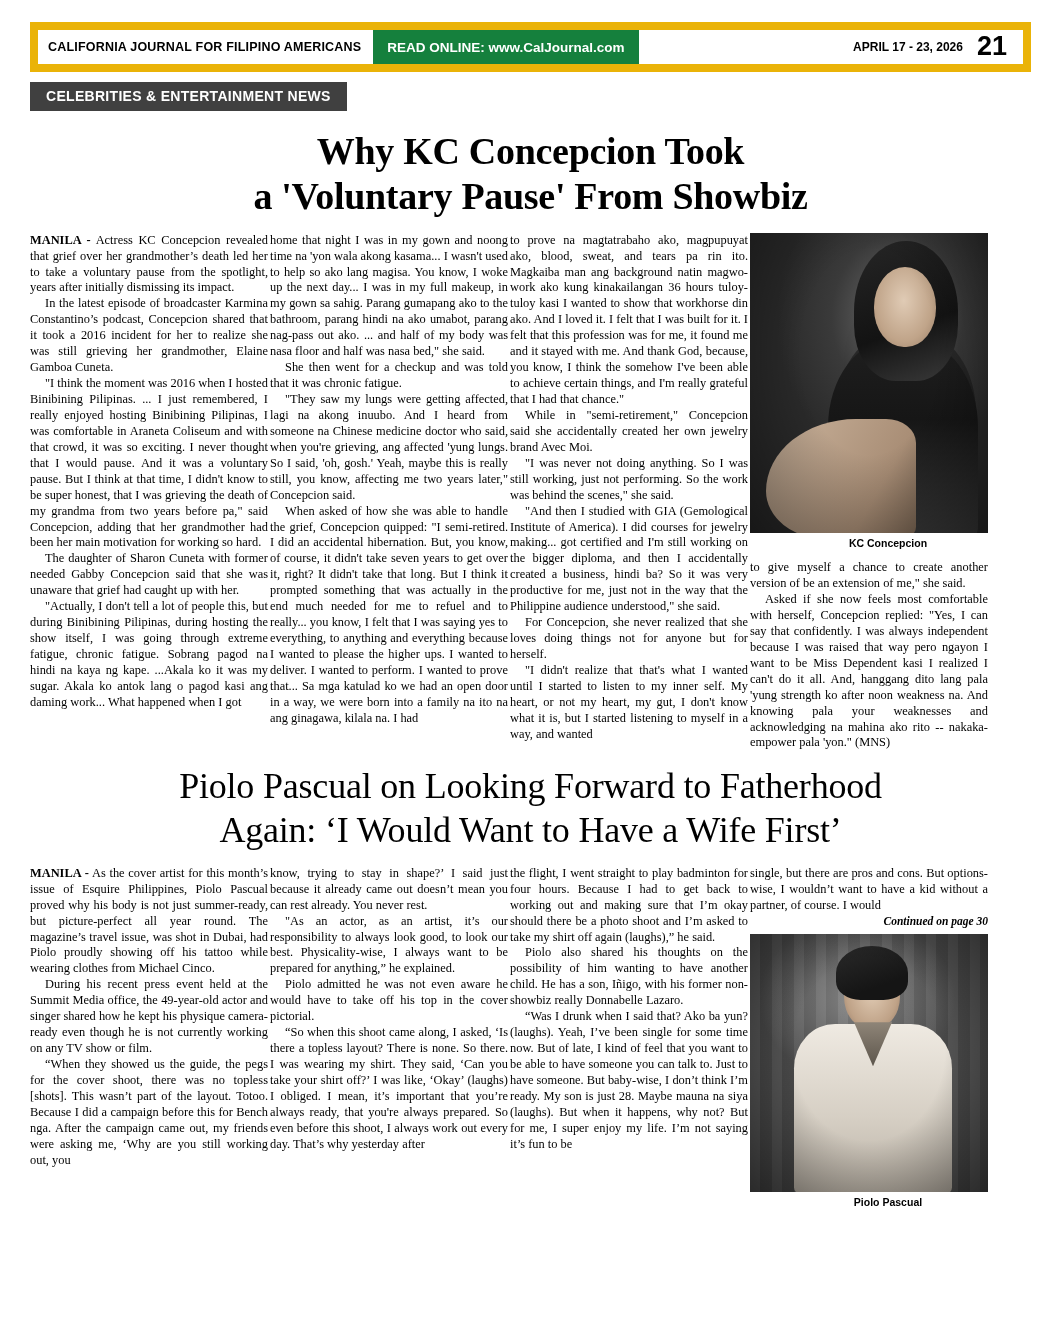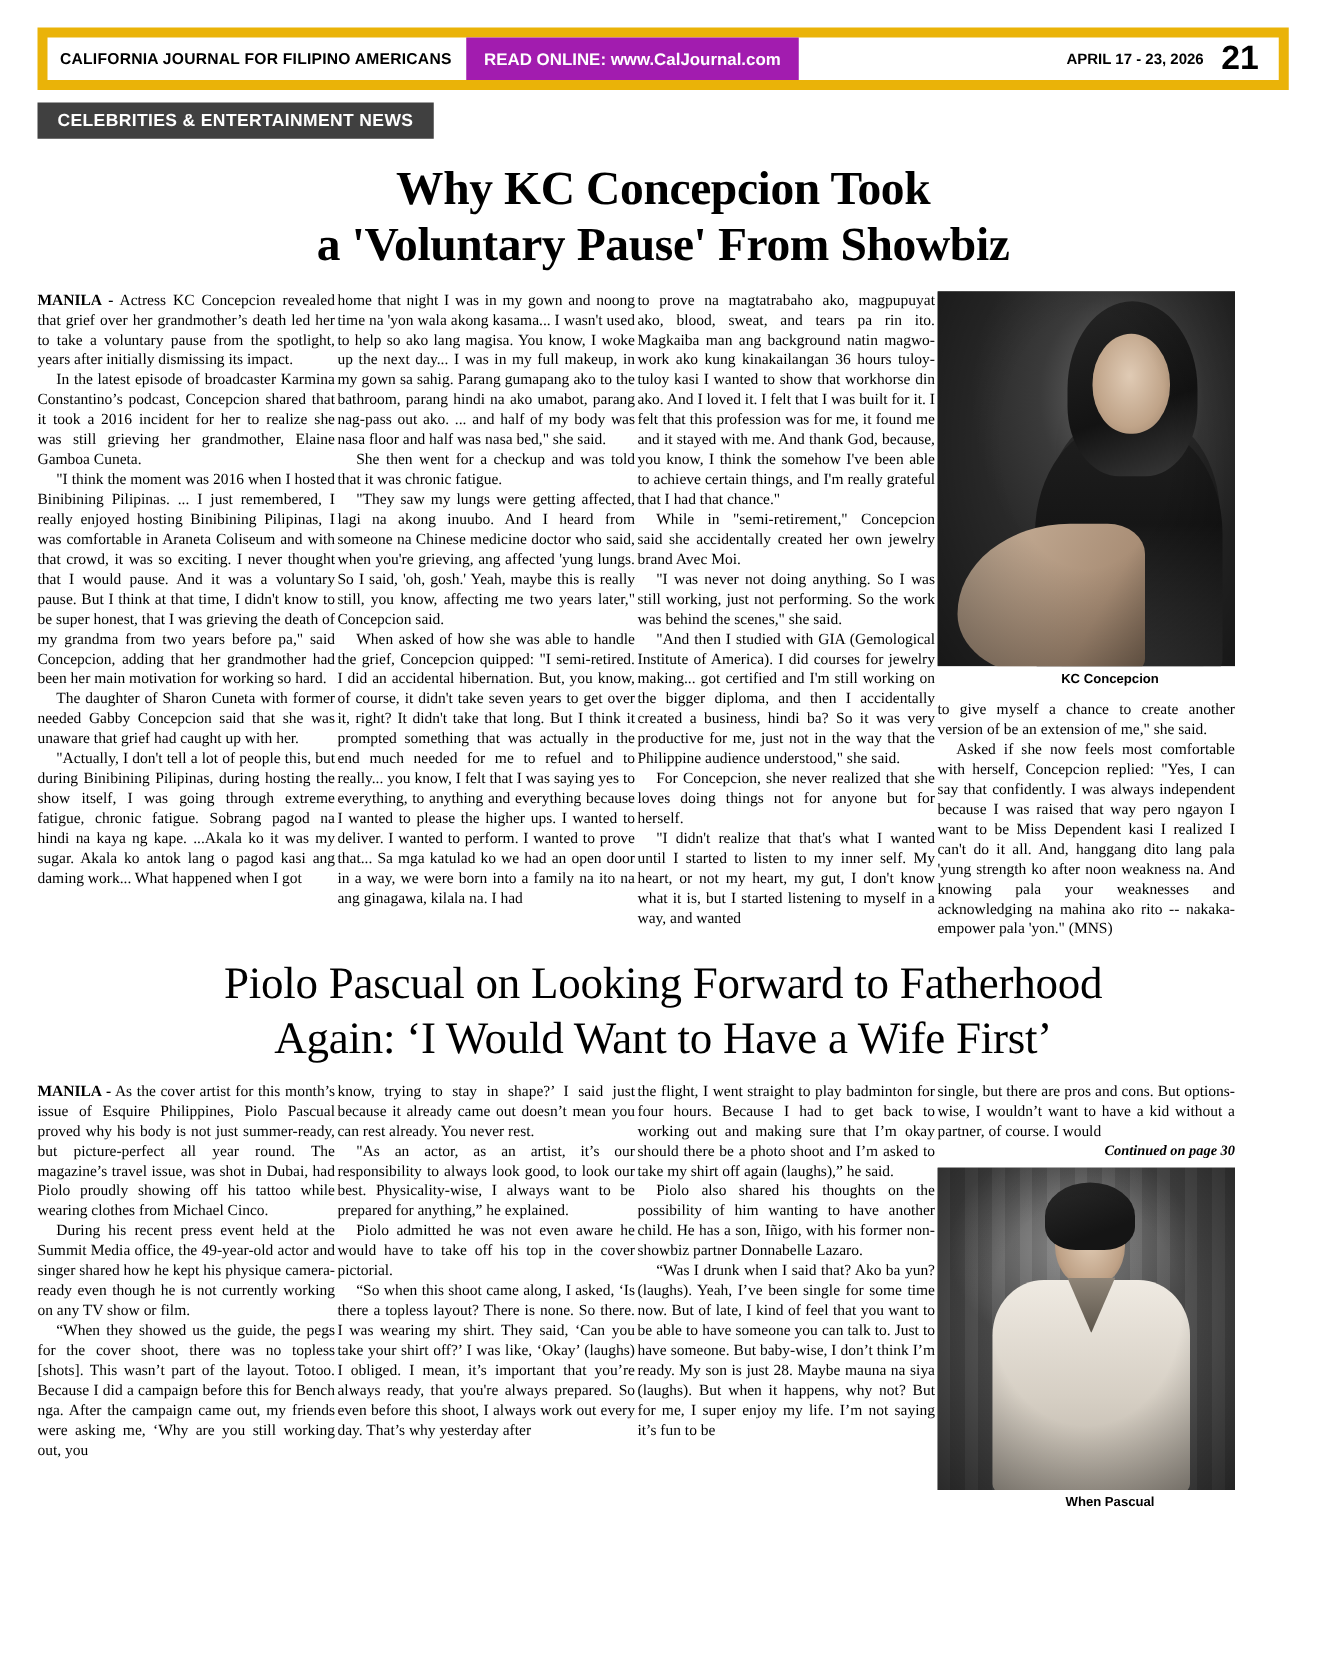--- a/index.html
+++ b/index.html
@@ -36,21 +36,21 @@
     display: flex;
     align-items: center;
     padding-left: 10px;
     font-family: "Liberation Sans", sans-serif;
     font-weight: bold;
     font-size: 12.5px;
     letter-spacing: 0.2px;
     white-space: nowrap;
   }
   .masthead-mid {
-    background: #a21caf;
+    background: #15803d;
     color: #fff;
     display: flex;
     align-items: center;
     padding: 0 14px;
     font-family: "Liberation Sans", sans-serif;
     font-weight: bold;
     font-size: 13.5px;
     white-space: nowrap;
     margin-left: 12px;
   }
@@ -361,36 +361,36 @@
 
       <div class="col">
         <p class="first">know, trying to stay in shape?’ I said just because it already came out doesn’t mean you can rest already. You never rest.</p>
         <p>"As an actor, as an artist, it’s our responsibility to always look good, to look our best. Physicality-wise, I always want to be prepared for anything,” he explained.</p>
         <p>Piolo admitted he was not even aware he would have to take off his top in the cover pictorial.</p>
         <p>“So when this shoot came along, I asked, ‘Is there a topless layout? There is none. So there. I was wearing my shirt. They said, ‘Can you take your shirt off?’ I was like, ‘Okay’ (laughs) I obliged. I mean, it’s important that you’re always ready, that you're always prepared. So even before this shoot, I always work out every day. That’s why yesterday after</p>
       </div>
 
       <div class="col">
         <p class="first">the flight, I went straight to play badminton for four hours. Because I had to get back to working out and making sure that I’m okay should there be a photo shoot and I’m asked to take my shirt off again (laughs),” he said.</p>
-        <p>Piolo also shared his thoughts on the possibility of him wanting to have another child. He has a son, Iñigo, with his former non-showbiz partner Donnabelle Lazaro.</p>
+        <p>Piolo also shared his thoughts on the possibility of him wanting to have another child. He has a son, Iñigo, with his former non-showbiz really Donnabelle Lazaro.</p>
         <p>“Was I drunk when I said that? Ako ba yun? (laughs). Yeah, I’ve been single for some time now. But of late, I kind of feel that you want to be able to have someone you can talk to. Just to have someone. But baby-wise, I don’t think I’m ready. My son is just 28. Maybe mauna na siya (laughs). But when it happens, why not? But for me, I super enjoy my life. I’m not saying it’s fun to be</p>
       </div>
 
       <div class="col wide-last">
         <p class="first">single, but there are pros and cons. But options-wise, I wouldn’t want to have a kid without a partner, of course. I would</p>
         <div class="continued">Continued on page 30</div>
         <div class="photo-block">
           <div class="photo piolo">
             <div class="piolo-art"></div>
             <div class="piolo-art-bg"></div>
             <div class="piolo-art-shirt"></div>
             <div class="piolo-art-face"></div>
             <div class="piolo-art-hair"></div>
             <div class="piolo-art-collar"></div>
             <div class="piolo-art-vign"></div>
           </div>
-          <div class="caption">When Pascual</div>
+          <div class="caption">Piolo Pascual</div>
         </div>
       </div>
     </div>
   </div>
 
 </div>
 
 </body></html>

